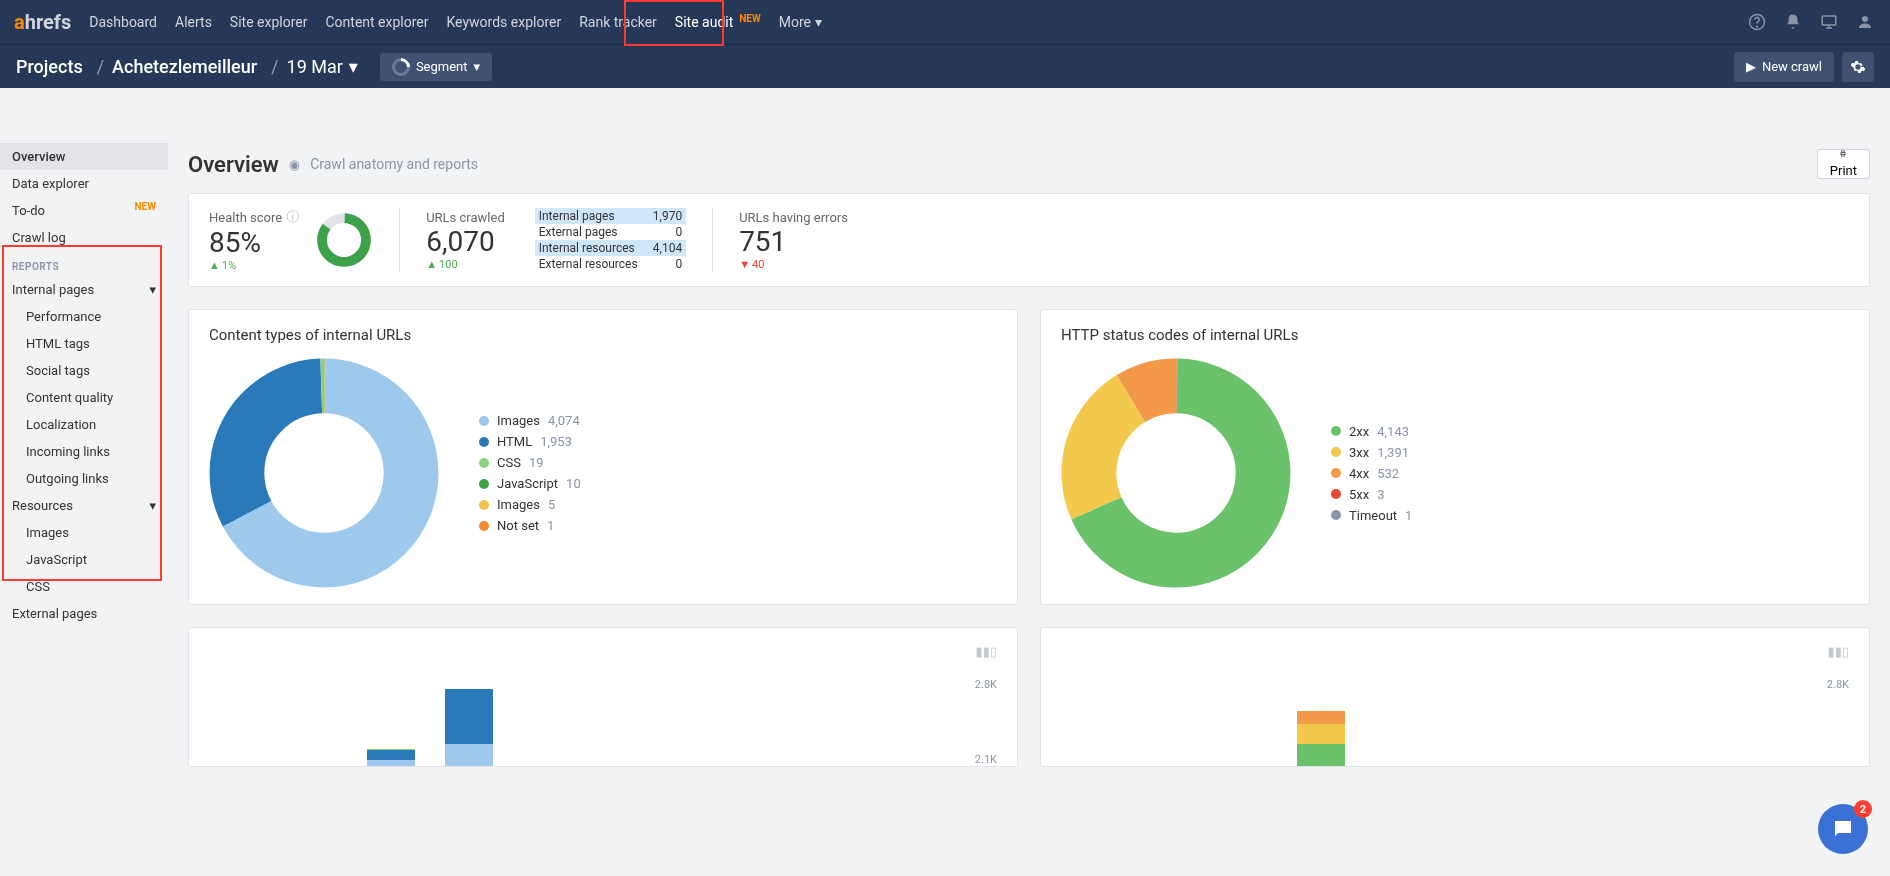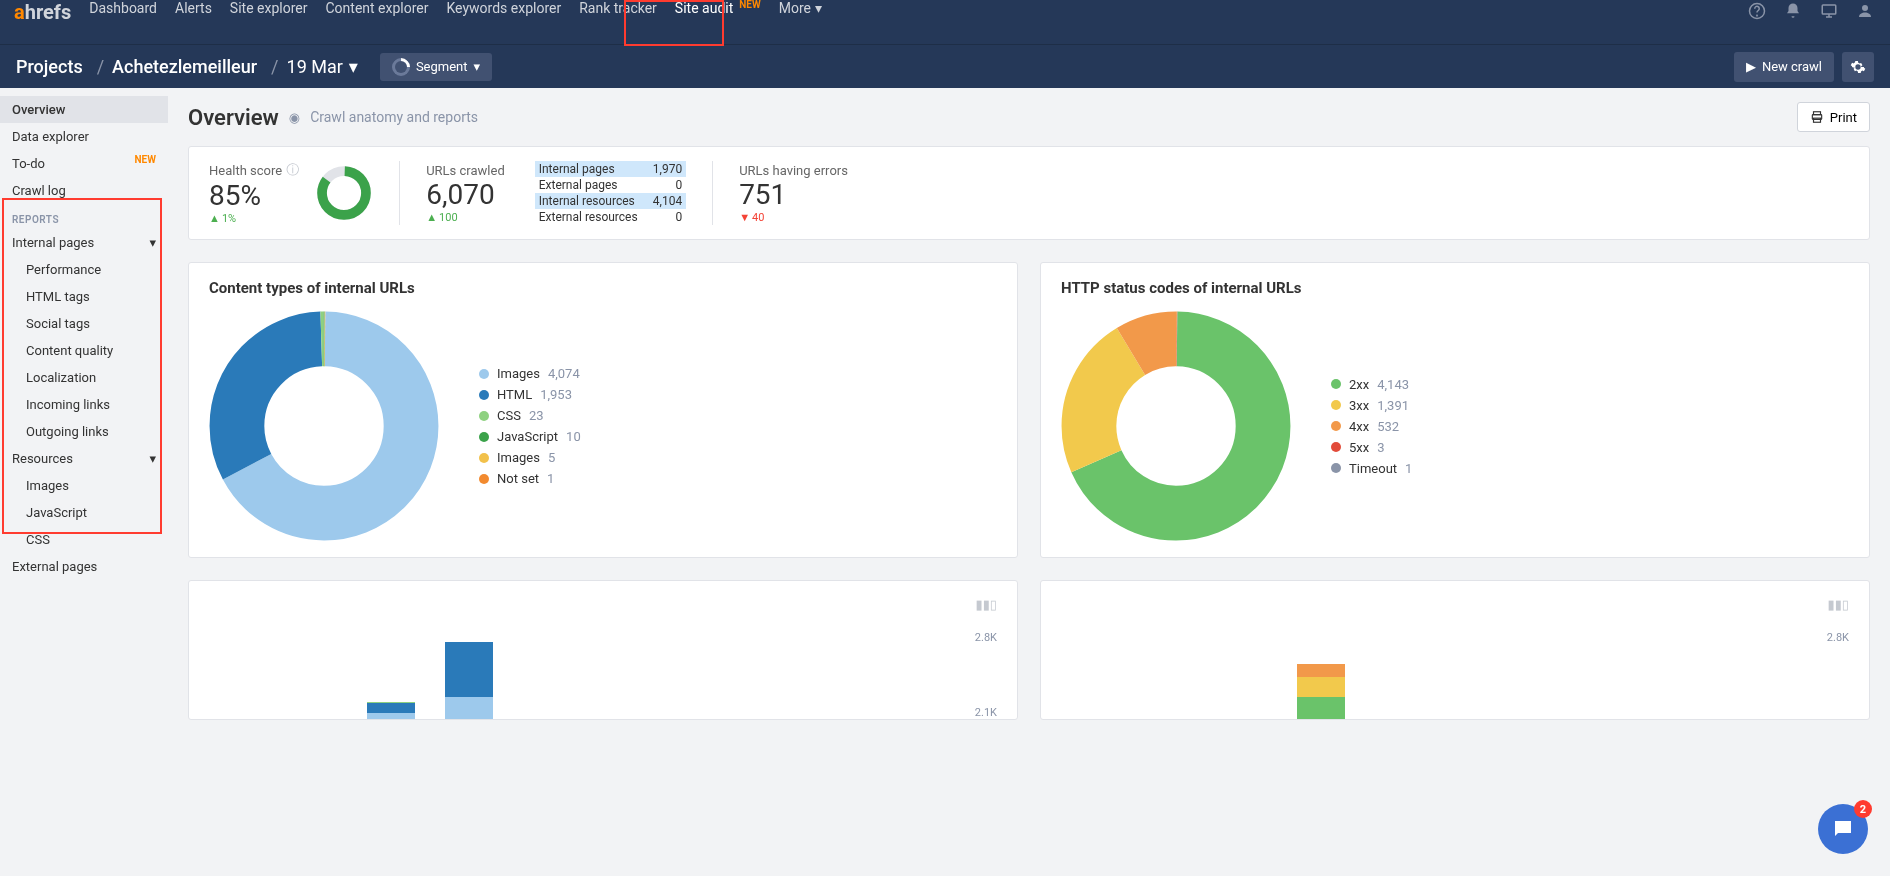--- a/index.html
+++ b/index.html
@@ -1,19 +1,19 @@
 <!DOCTYPE html>
 <html><head>
 <meta charset="utf-8">
 <style>
 * { margin:0; padding:0; box-sizing:border-box; font-family:-apple-system,BlinkMacSystemFont,"Segoe UI",Roboto,Arial,sans-serif; }
 body { background:#f2f3f5; color:#333; font-size:13px; }
 
 
-.topnav { background:#253858; color:#d0d4db; height:44px; display:flex; align-items:flex-start; padding:0 14px; }
+.topnav { background:#253858; color:#d0d4db; height:44px; display:flex; align-items:center; padding:0 14px; }
 .logo { font-weight:bold; font-size:20px; margin-right:18px; }
 .logo .a { color:#ff8800; }
 .logo .hrefs { color:#d0d4db; }
 .topnav .nav-item { margin-right:18px; font-size:14px; cursor:pointer; display:flex; align-items:center; gap:4px; position:relative;}
 .topnav .nav-item.active { color:#fff; }
 .topnav .spacer { flex:1; }
 .topnav .icon-btn { width:22px; height:22px; margin-left:14px; color:#8a94a8; cursor:pointer; display:flex; align-items:center; justify-content:center;}
 .badge-new { font-size:10px; color:#ff8800; font-weight:bold; position:relative; top:-4px; margin-left:2px; }
 .hilite { position:absolute; border:2px solid #ff3b2f; pointer-events:none; }
 .hilite-nav { top:0; left:624px; width:100px; height:46px; }
@@ -23,52 +23,52 @@
 .secondbar .crumb { font-size:18px; font-weight:500; margin-right:6px; }
 .secondbar .sep { color:#8a94a8; margin:0 8px; font-size:18px; }
 .secondbar .dropdown { display:flex; align-items:center; gap:6px; cursor:pointer; font-size:18px;}
 .btn { background:#415171; color:#fff; border:none; height:30px; padding:0 12px; border-radius:3px; display:flex; align-items:center; gap:6px; cursor:pointer; font-size:13px;}
 .btn.small { height:28px;justify-content:space-between; }
 .secondbar .spacer { flex:1; }
 .secondbar .right-btns { display:flex; gap:8px; }
 .donut-seg { width:18px; height:18px; border-radius:50%; border:3px solid #6b7a9a; border-top-color:#fff; transform:rotate(45deg);}
 
 
-.layout { display:flex; }
+.layout { display:flex;margin-top:47px; }
 .sidebar { width:168px; padding:8px 0; position:relative; }
 .sidebar .item { padding:6px 12px; cursor:pointer; color:#333; font-size:13px; display:flex; align-items:center; justify-content:space-between;}
 .sidebar .item.active { background:#e1e3e8; font-weight:500;}
 .sidebar .item.sub { padding-left:26px; }
 .sidebar .section { padding:10px 12px 4px; font-size:10px; letter-spacing:0.5px; color:#8a94a8; font-weight:600;}
 .hilite-side { left:2px; top:110px; width:160px; height:336px; }
 
 .main { flex:1; padding:14px 20px; min-width:0;}
 .page-head { display:flex; align-items:center; gap:10px; margin-bottom:14px;}
 .page-head h1 { font-size:22px; font-weight:600; }
 .page-head .sub { color:#8a94a8; font-size:14px;}
 .page-head .spacer { flex:1; }
-.print-btn { background:#fff; border:1px solid #d0d4db; border-radius:3px; height:30px; padding:0 12px; display:flex; align-items:center; gap:6px; cursor:pointer; font-size:13px;}
+.print-btn { background:#fff; border:1px solid #d0d4db; border-radius:3px; height:30px; padding:0 12px; display:flex; align-items:center; gap:6px; cursor:pointer; font-size:13px;flex-direction:column;}
 
 .card { background:#fff; border:1px solid #e1e3e8; border-radius:3px; }
 .stats-card { display:flex; padding:14px 20px; margin-bottom:22px; gap:26px;}
 .stat-block { display:flex; gap:16px; align-items:center; }
 .stat-block .label { color:#666; font-size:13px; display:flex; align-items:center; gap:4px;}
 .stat-block .big { font-size:28px; font-weight:400; }
 .stat-block .delta { font-size:11px; display:flex; align-items:center; gap:2px;}
 .delta.up { color:#4caf50; }
 .delta.down { color:#f44336; }
 .donut { width:58px; height:58px; }
 .vrule { width:1px; background:#e1e3e8; align-self:stretch;}
 .mini-table { font-size:12px; }
 .mini-table .row { display:flex; justify-content:space-between; gap:18px; padding:1px 4px;}
 .mini-table .row.hl { background:#cfe7fb; }
 
 .grid { display:grid; grid-template-columns:1fr 1fr; gap:22px; }
 .chart-card { padding:16px 20px; }
-.chart-card h3 { font-size:15px; font-weight:700; margin-bottom:14px;}
+.chart-card h3 { font-size:15px; font-weight:400; margin-bottom:14px;}
 .chart-row { display:flex; align-items:center; gap:40px; }
 .donut-lg-wrap { width:230px; height:230px; position:relative; }
 .legend { display:flex; flex-direction:column; gap:6px; }
 .legend .lrow { display:flex; align-items:center; gap:8px; font-size:13px; }
 .legend .dot { width:10px; height:10px; border-radius:50%; }
 .legend .lname { color:#333; }
 .legend .lval { color:#8a94a8; }
 
 .depth-card { padding:16px 20px; height:140px; position:relative; overflow:hidden;}
 .depth-card h3 { font-size:15px; font-weight:600;}
@@ -301,21 +301,21 @@
                 <span class="lval">4,074</span>
               </div>
               <div class="lrow">
                 <span class="dot" style="background:#2a7ab9"></span>
                 <span class="lname">HTML</span>
                 <span class="lval">1,953</span>
               </div>
               <div class="lrow">
                 <span class="dot" style="background:#8ed180"></span>
                 <span class="lname">CSS</span>
-                <span class="lval">23</span>
+                <span class="lval">19</span>
               </div>
               <div class="lrow">
                 <span class="dot" style="background:#3ba24a"></span>
                 <span class="lname">JavaScript</span>
                 <span class="lval">10</span>
               </div>
               <div class="lrow">
                 <span class="dot" style="background:#f2c14b"></span>
                 <span class="lname">Images</span>
                 <span class="lval">5</span>

